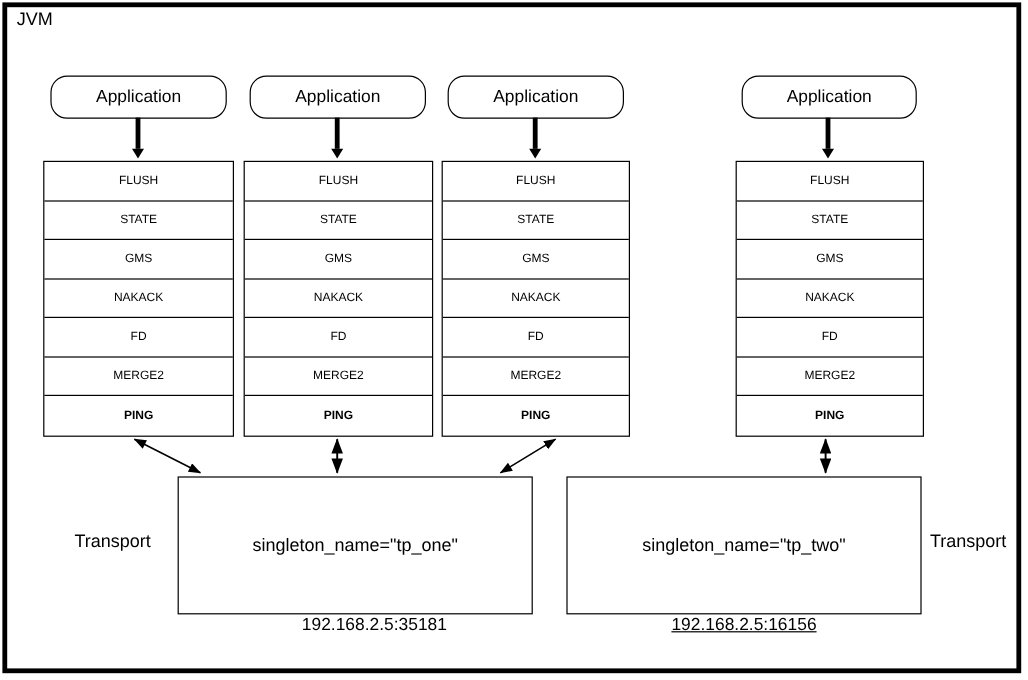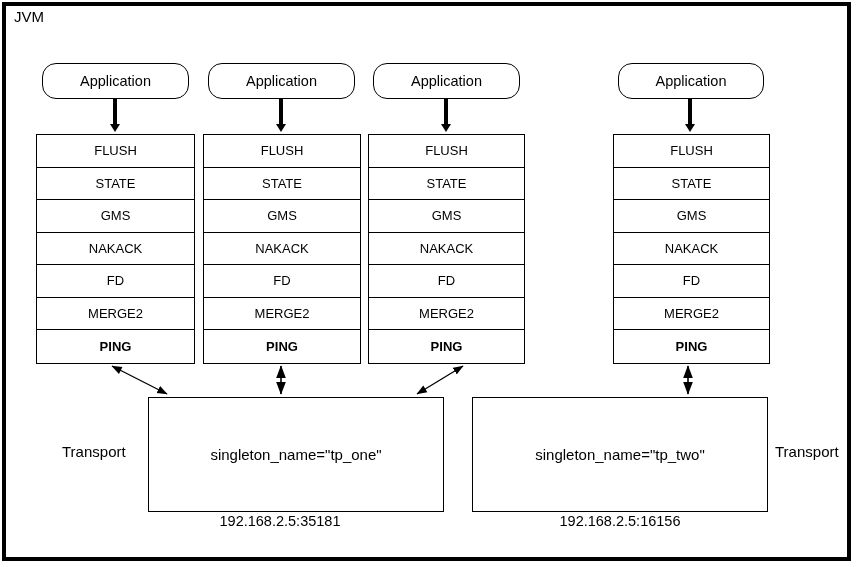--- a/index.html
+++ b/index.html
@@ -70,21 +70,21 @@
     box-sizing: border-box;
     background: #ffffff;
   }
   .stack-row {
     height: 32.5px;
     border-bottom: 1.4px solid #000000;
     box-sizing: border-box;
     display: flex;
     align-items: center;
     justify-content: center;
-    font-size: 13px;
+    font-size: 10px;
     color: #000000;
   }
   .stack-row.last {
     border-bottom: none;
     font-weight: bold;
   }
   
   .transport-box {
     position: absolute;
     border: 1.4px solid #000000;
@@ -208,22 +208,22 @@
     <line x1="417" y1="394" x2="463" y2="366" stroke="#000000" stroke-width="1.3" marker-end="url(#ah)" marker-start="url(#ah-start)"></line>
 
     <line x1="688" y1="366" x2="688" y2="394" stroke="#000000" stroke-width="1.6" marker-end="url(#ah)" marker-start="url(#ah-start)"></line>
   </svg>
 
   <div class="transport-side-label" style="left:62px; top:443px;">Transport</div>
 
   <div class="transport-box" style="left:148px; top:397px; width:296px; height:115px;">
     <span>singleton_name="tp_one"</span>
   </div>
-  <div class="transport-addr" style="left:132px; top:513px; width:296px;">192.168.2.5:35181</div>
+  <div class="transport-addr" style="left:164px; top:513px; width:296px;">192.168.2.5:35181</div>
 
   <div class="transport-box" style="left:472px; top:397px; width:296px; height:115px;">
     <span>singleton_name="tp_two"</span>
   </div>
-  <div class="transport-addr" style="left:472px; top:513px; width:296px;">192.168.2.5:16156</div>
+  <div class="transport-addr" style="left:472px; top:513px; width:296px;text-decoration:underline;">192.168.2.5:16156</div>
 
   <div class="transport-side-label" style="left:775px; top:443px;">Transport</div>
 
 </div>
 
 </body></html>

